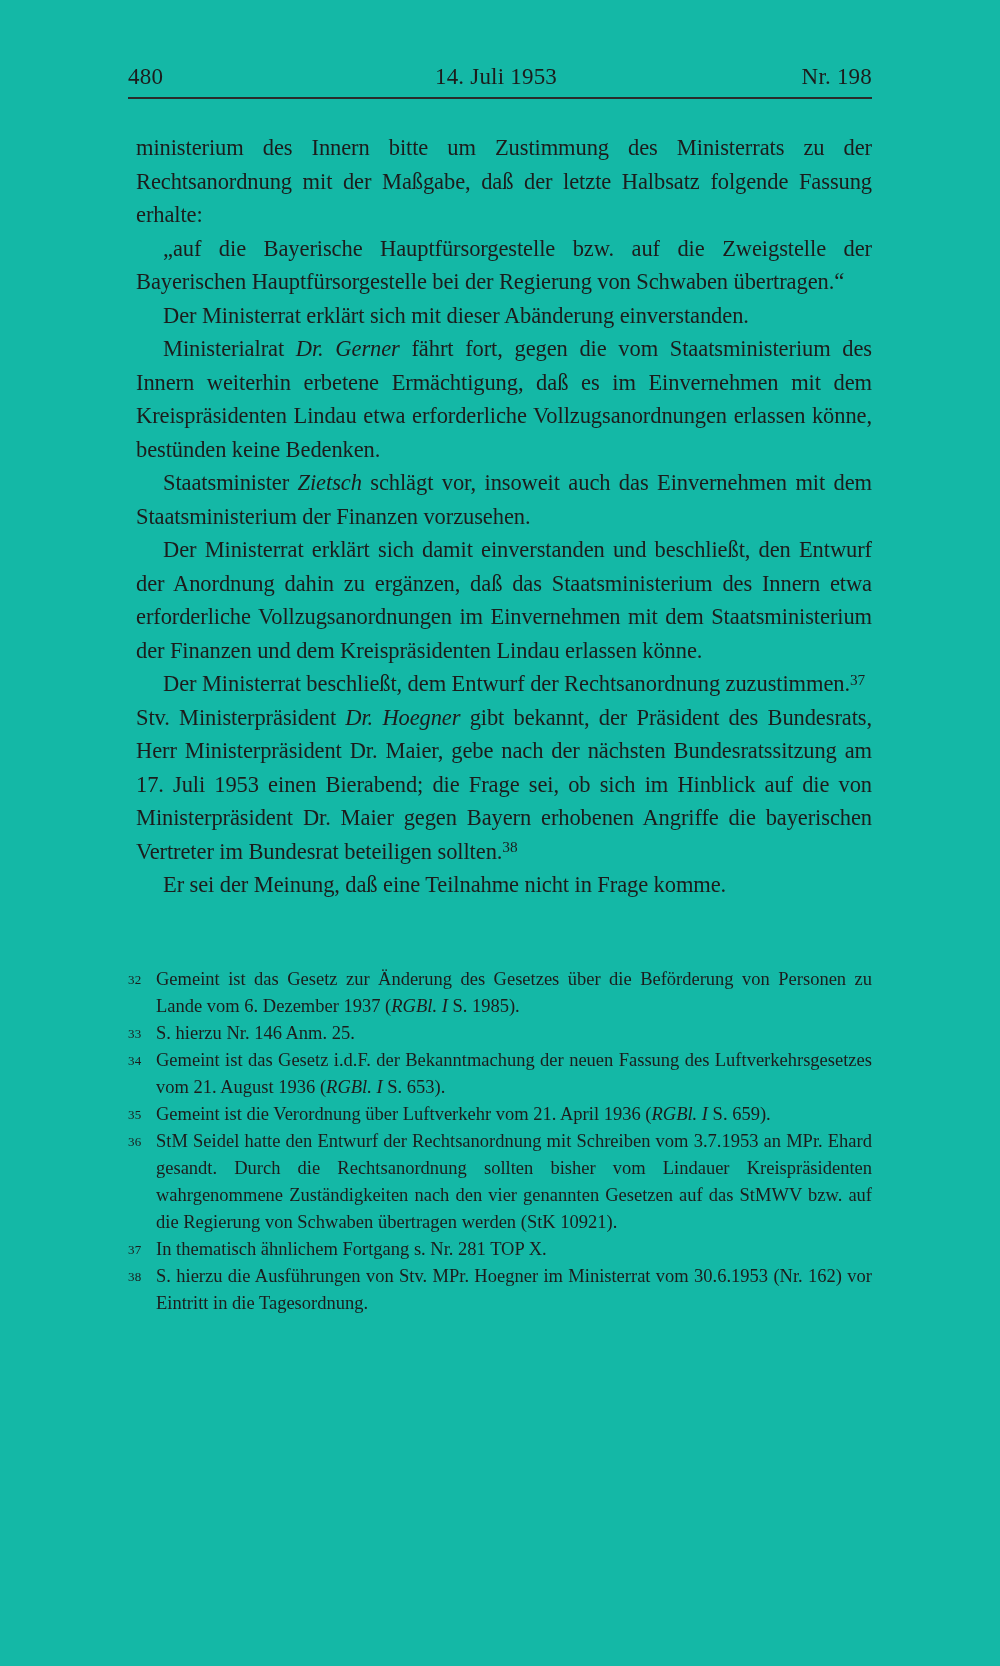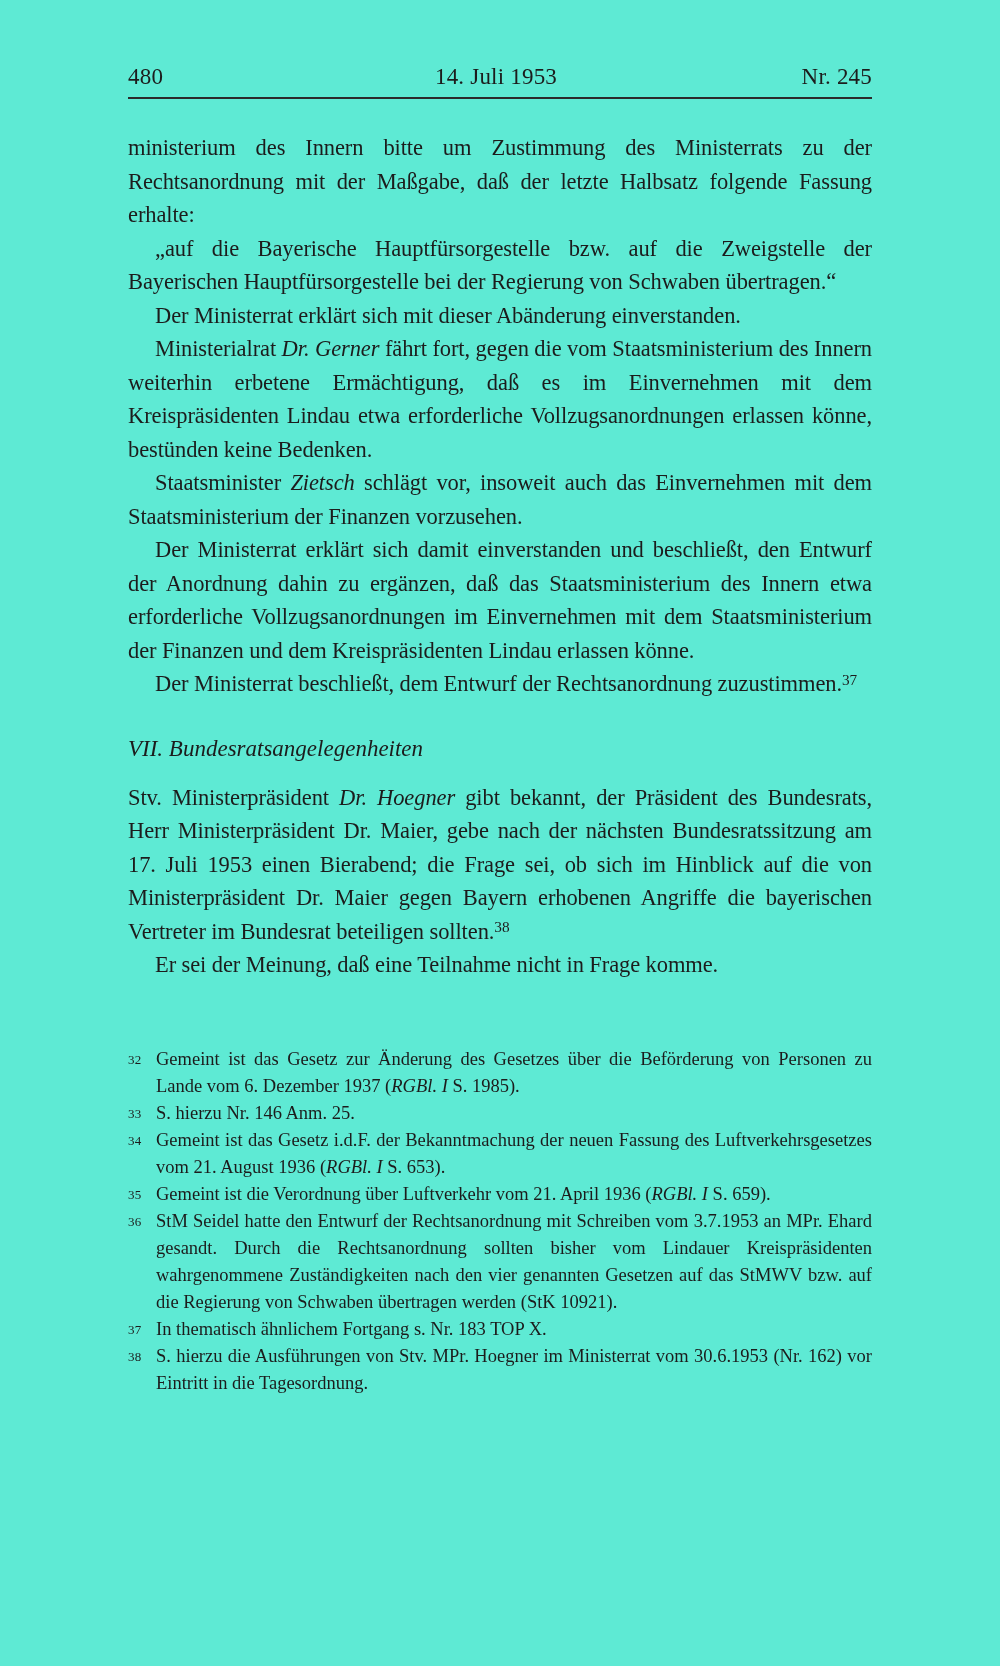--- a/index.html
+++ b/index.html
@@ -8,21 +8,21 @@
     width: 1000px;
     height: 1666px;
     overflow: hidden;
     font-family: "Liberation Serif", "DejaVu Serif", serif;
     color: #1c1c1c;
   }
   .page {
     width: 1000px;
     height: 1666px;
     padding: 64px 128px 0 128px;
-    background: #5eead4;
+    background: #14b8a6;
   }
   
   .page-header {
     display: flex;
     justify-content: space-between;
     align-items: baseline;
     font-size: 23px;
     letter-spacing: 0.2px;
   }
   .page-header .center { 
@@ -38,20 +38,21 @@
   }
   
   .body-text {
     margin-top: 32px;
   }
   .paragraph {
     font-size: 22.5px;
     line-height: 33.5px;
     text-align: justify;
     letter-spacing: -0.1px;
+    margin-left: 8px;
   }
   .paragraph.indent { text-indent: 27px; }
   .heading {
     font-size: 23px;
     font-weight: normal;
     font-style: italic;
     margin: 31px 0 16px 0;
     line-height: 33px;
   }
   em { }
@@ -84,34 +85,33 @@
   }
 </style>
 </head>
 <body>
 
 <div class="page">
 
   <header class="page-header">
     <span>480</span>
     <span class="center">14. Juli 1953</span>
-    <span>Nr. 245</span>
+    <span>Nr. 198</span>
   </header>
 
   <hr class="header-rule">
 
   <main class="body-text" id="body-blocks">
       <p class="paragraph"><span>ministerium des Innern bitte um Zustimmung des Ministerrats zu der Rechtsanordnung mit der Maßgabe, daß der letzte Halbsatz folgende Fassung erhalte:</span></p>
       <p class="paragraph indent"><span>„auf die Bayerische Hauptfürsorgestelle bzw. auf die Zweigstelle der Bayerischen Hauptfürsorgestelle bei der Regierung von Schwaben übertragen.“</span></p>
       <p class="paragraph indent"><span>Der Ministerrat erklärt sich mit dieser Abänderung einverstanden.</span></p>
       <p class="paragraph indent"><span>Ministerialrat </span><em>Dr. Gerner</em><span> fährt fort, gegen die vom Staatsministerium des Innern weiterhin erbetene Ermächtigung, daß es im Einvernehmen mit dem Kreispräsidenten Lindau etwa erforderliche Vollzugsanordnungen erlassen könne, bestünden keine Bedenken.</span></p>
       <p class="paragraph indent"><span>Staatsminister </span><em>Zietsch</em><span> schlägt vor, insoweit auch das Einvernehmen mit dem Staatsministerium der Finanzen vorzusehen.</span></p>
       <p class="paragraph indent"><span>Der Ministerrat erklärt sich damit einverstanden und beschließt, den Entwurf der Anordnung dahin zu ergänzen, daß das Staatsministerium des Innern etwa erforderliche Vollzugsanordnungen im Einvernehmen mit dem Staatsministerium der Finanzen und dem Kreispräsidenten Lindau erlassen könne.</span></p>
       <p class="paragraph indent"><span>Der Ministerrat beschließt, dem Entwurf der Rechtsanordnung zuzustimmen.</span><sup class="fnref">37</sup></p>
-      <h2 class="heading"><span>VII. Bundesratsangelegenheiten</span></h2>
       <p class="paragraph"><span>Stv. Ministerpräsident </span><em>Dr. Hoegner</em><span> gibt bekannt, der Präsident des Bundesrats, Herr Ministerpräsident Dr. Maier, gebe nach der nächsten Bundesratssitzung am 17. Juli 1953 einen Bierabend; die Frage sei, ob sich im Hinblick auf die von Ministerpräsident Dr. Maier gegen Bayern erhobenen Angriffe die bayerischen Vertreter im Bundesrat beteiligen sollten.</span><sup class="fnref">38</sup></p>
       <p class="paragraph indent"><span>Er sei der Meinung, daß eine Teilnahme nicht in Frage komme.</span></p>
     </main>
 
   <section class="footnotes" id="footnotes">
       <div class="footnote">
         <span class="fn-marker">32</span>
         <span class="fn-text"><span>Gemeint ist das Gesetz zur Änderung des Gesetzes über die Beförderung von Personen zu Lande vom 6. Dezember 1937 (</span><em>RGBl. I</em><span> S. 1985).</span></span>
       </div>
       <div class="footnote">
@@ -125,21 +125,21 @@
       <div class="footnote">
         <span class="fn-marker">35</span>
         <span class="fn-text"><span>Gemeint ist die Verordnung über Luftverkehr vom 21. April 1936 (</span><em>RGBl. I</em><span> S. 659).</span></span>
       </div>
       <div class="footnote">
         <span class="fn-marker">36</span>
         <span class="fn-text"><span>StM Seidel hatte den Entwurf der Rechtsanordnung mit Schreiben vom 3.7.1953 an MPr. Ehard gesandt. Durch die Rechtsanordnung sollten bisher vom Lindauer Kreispräsidenten wahrgenommene Zuständigkeiten nach den vier genannten Gesetzen auf das StMWV bzw. auf die Regierung von Schwaben übertragen werden (StK 10921).</span></span>
       </div>
       <div class="footnote">
         <span class="fn-marker">37</span>
-        <span class="fn-text"><span>In thematisch ähnlichem Fortgang s. Nr. 183 TOP X.</span></span>
+        <span class="fn-text"><span>In thematisch ähnlichem Fortgang s. Nr. 281 TOP X.</span></span>
       </div>
       <div class="footnote">
         <span class="fn-marker">38</span>
         <span class="fn-text"><span>S. hierzu die Ausführungen von Stv. MPr. Hoegner im Ministerrat vom 30.6.1953 (Nr. 162) vor Eintritt in die Tagesordnung.</span></span>
       </div>
     </section>
 
 </div>
 
 </body></html>

